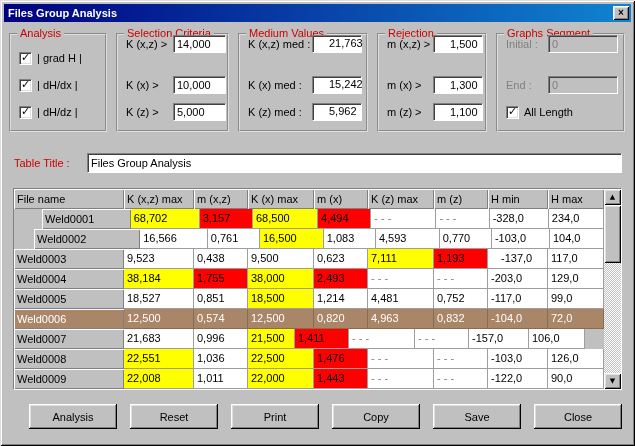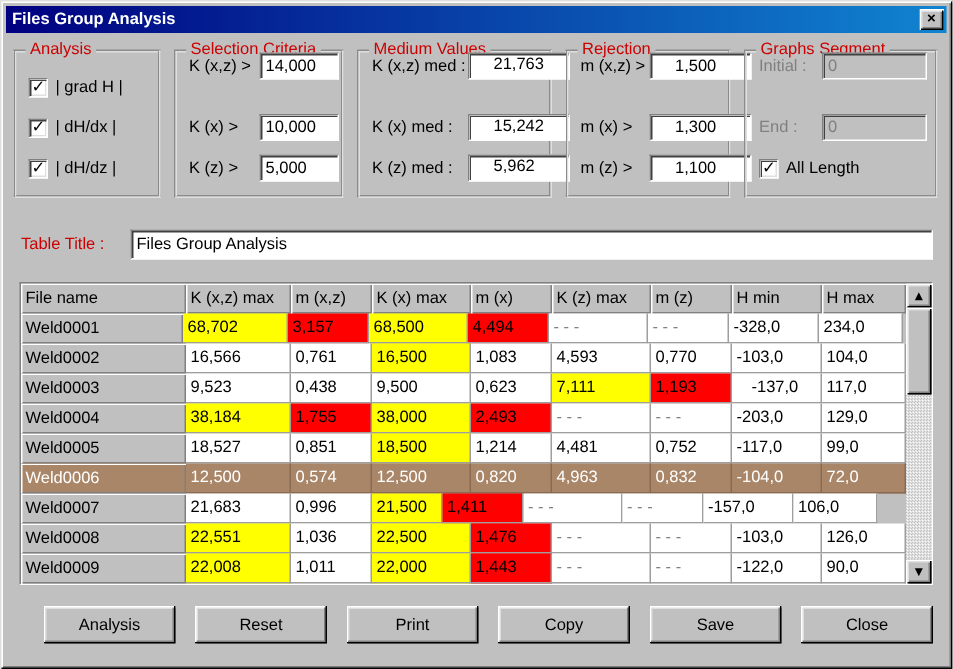--- a/index.html
+++ b/index.html
@@ -46,21 +46,21 @@
   .flabel.dis { color: #808080; }
 
   .edit {
     height: 18px; background: #fff; border: 1px solid;
     border-color: #808080 #fff #fff #808080;
     box-shadow: inset 1px 1px 0 #404040;
     font: 11px "Liberation Sans","DejaVu Sans",sans-serif;
     padding: 0 3px; line-height: 14px; display: inline-block;
   }
   span.edit { line-height: 15px; }
-  .w53 { width: 53px; } .w50 { width: 68px; padding-left: 16px; } .w70 { width: 70px; }
+  .w53 { width: 53px; } .w50 { width: 50px; padding-left: 16px; } .w70 { width: 70px; }
   .edit.disabled { background: #c0c0c0; color: #808080; }
 
   
   .cbrow { position: absolute; left: 8px; display: flex; align-items: center; gap: 5px; height: 14px; }
   .c1 { top: 16px; } .c2 { top: 43px; } .c3 { top: 70px; }
   .cb {
     width: 13px; height: 13px; background: #fff; position: relative; flex: 0 0 13px;
     border: 1px solid; border-color: #808080 #fff #fff #808080;
     box-shadow: inset 1px 1px 0 #404040, inset -1px -1px 0 #dfdfdf;
   }
@@ -240,32 +240,32 @@
           <div class="cell fixed" style="width: 70px;">K (x,z) max</div>
           <div class="cell fixed" style="width: 54px;">m (x,z)</div>
           <div class="cell fixed" style="width: 66px;">K (x) max</div>
           <div class="cell fixed" style="width: 54px;">m (x)</div>
           <div class="cell fixed" style="width: 66px;">K (z) max</div>
           <div class="cell fixed" style="width: 54px;">m (z)</div>
           <div class="cell fixed" style="width: 60px;">H min</div>
           <div class="cell fixed" style="width: 56px;">H max</div>
         </div>
         <div class="row">
-          <div class="cell fixed" style="width: 108px;">Weld0001</div>
+          <div class="cell fixed" style="width: 90px; margin-left: 28px;">Weld0001</div>
           <div class="cell data yellow" style="width: 70px;">68,702</div>
           <div class="cell data red" style="width: 54px;">3,157</div>
           <div class="cell data yellow" style="width: 66px;">68,500</div>
           <div class="cell data red" style="width: 54px;">4,494</div>
           <div class="cell data dim" style="width: 66px;">- - -</div>
           <div class="cell data dim" style="width: 54px;">- - -</div>
           <div class="cell data" style="width: 60px;">-328,0</div>
           <div class="cell data" style="width: 56px;">234,0</div>
         </div>
         <div class="row">
-          <div class="cell fixed" style="width: 110px;">Weld0002</div>
+          <div class="cell fixed" style="width: 110px; margin-left: 20px;">Weld0002</div>
           <div class="cell data" style="width: 70px;">16,566</div>
           <div class="cell data" style="width: 54px;">0,761</div>
           <div class="cell data yellow" style="width: 66px;">16,500</div>
           <div class="cell data" style="width: 54px;">1,083</div>
           <div class="cell data" style="width: 66px;">4,593</div>
           <div class="cell data" style="width: 54px;">0,770</div>
           <div class="cell data" style="width: 60px;">-103,0</div>
           <div class="cell data" style="width: 56px;">104,0</div>
         </div>
         <div class="row">

